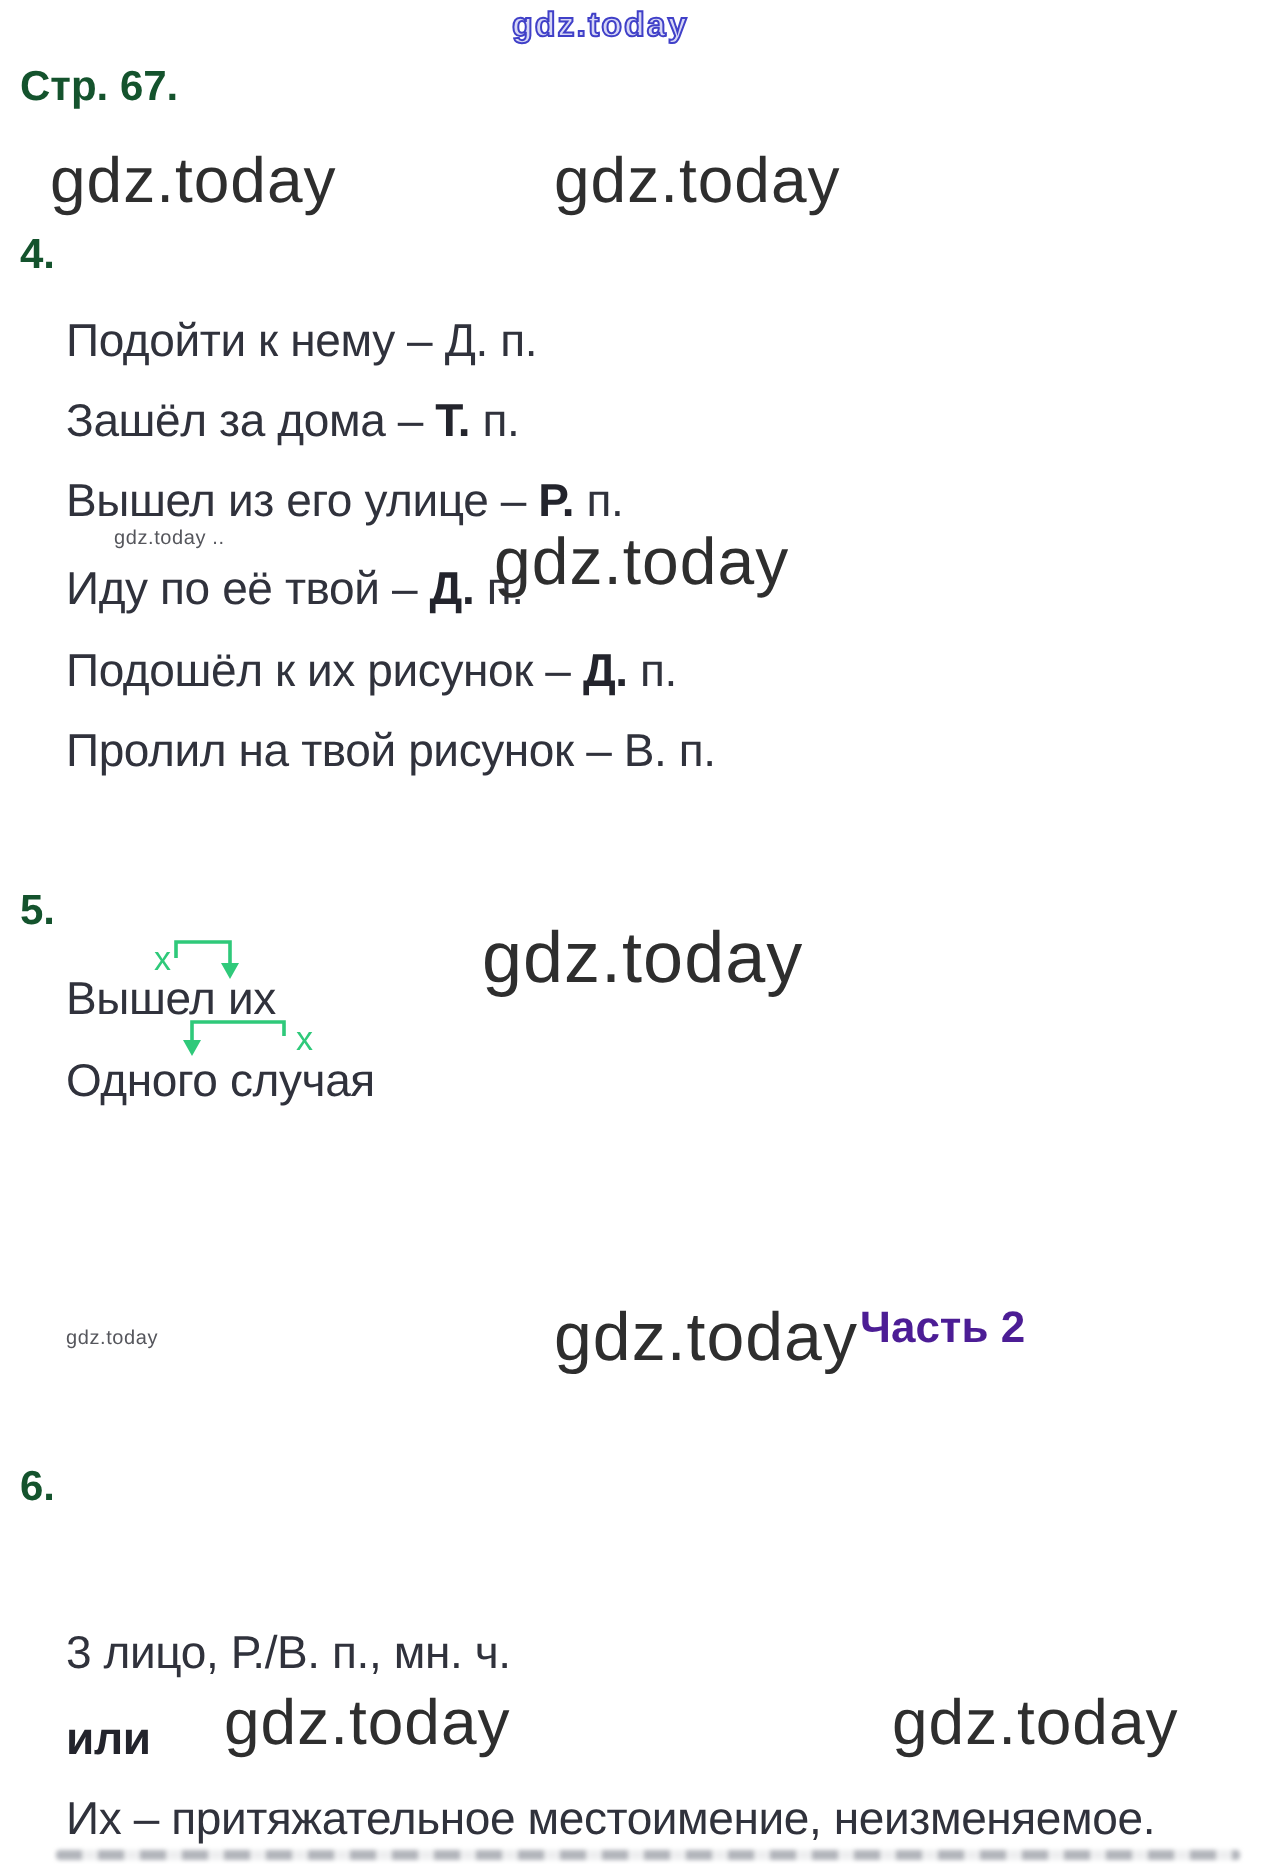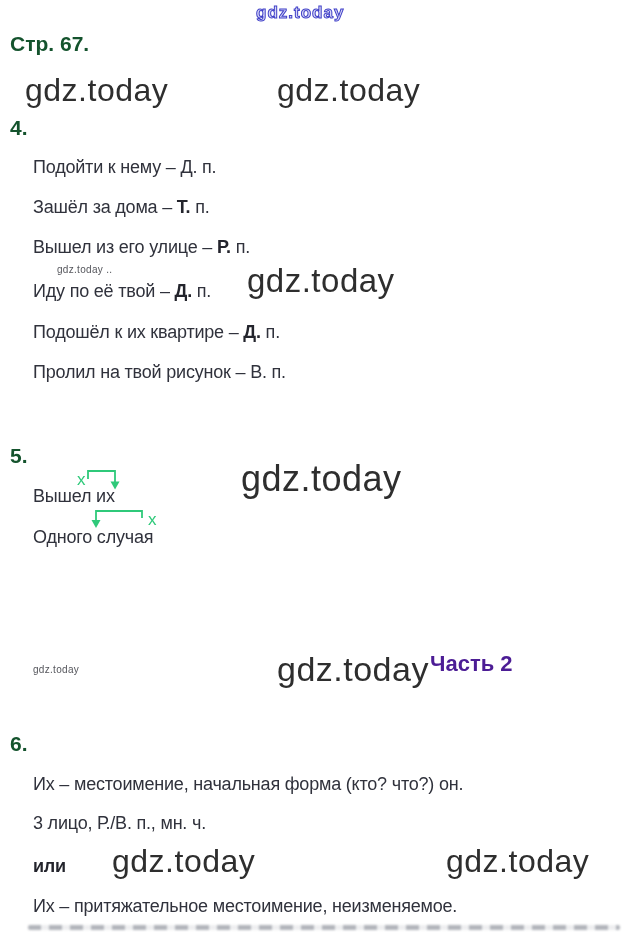--- a/index.html
+++ b/index.html
@@ -6,21 +6,21 @@
   .page{
     position:relative;
     width:634px;height:932px;
     background:#ffffff;
     overflow:hidden;
     font-family:Liberation Sans, sans-serif;
     color:#30323c;
   }
   .abs{position:absolute;white-space:nowrap;}
   
-  .t{font-size:18px;letter-spacing:-0.2px;color:#30323c;}
+  .t{font-size:23px;letter-spacing:-0.2px;color:#30323c;}
   .t b{color:#23242c;}
   
   .num{font-size:21px;font-weight:bold;color:#14532d;letter-spacing:0;}
   
   .wm{
     color:#2e2e2e;
     letter-spacing:0.5px;
     font-weight:400;
     font-size:32px;
   }
@@ -74,21 +74,21 @@
   <div class="abs t" style="left:33px;top:197px;"><span>Зашёл за дома – </span><b>Т.</b><span> п.</span></div>
 
   <div class="abs t" style="left:33px;top:237px;"><span>Вышел из его улице – </span><b>Р.</b><span> п.</span></div>
 
   <div class="abs wm-sm" style="left:57px;top:264px;">gdz.today ..</div>
 
   <div class="abs t" style="left:33px;top:281px;"><span>Иду по её твой – </span><b>Д.</b><span> п.</span></div>
 
   <div class="abs wm" style="left:247px;top:262px;font-size:33px;">gdz.today</div>
 
-  <div class="abs t" style="left:33px;top:322px;"><span>Подошёл к их квартире – </span><b>Д.</b><span> п.</span></div>
+  <div class="abs t" style="left:33px;top:322px;"><span>Подошёл к их рисунок – </span><b>Д.</b><span> п.</span></div>
 
   <div class="abs t" style="left:33px;top:362px;"><span>Пролил на твой рисунок – В. п.</span><b></b><span></span></div>
 
   <div class="abs num" style="left:10px;top:444px;">5.</div>
 
   <div class="abs wm" style="left:241px;top:458px;font-size:36px;">gdz.today</div>
 
   <div class="abs ann" style="left:77px;top:469px;">
     <span class="x" style="margin-top:2px;">х</span>
     <svg width="38" height="22" viewBox="0 0 38 22">
@@ -106,21 +106,20 @@
     <span class="x" style="margin-top:4px;">х</span>
   </div>
   <div class="abs t" style="left:33px;top:527px;">Одного случая</div>
 
   <div class="abs wm-sm" style="left:33px;top:664px;">gdz.today</div>
   <div class="abs wm" style="left:277px;top:650px;font-size:34px;">gdz.today</div>
   <div class="abs part-label" style="left:430px;top:651px;">Часть 2</div>
 
   <div class="abs num" style="left:10px;top:732px;">6.</div>
 
-  <div class="abs t" style="left:33px;top:774px;">Их – местоимение, начальная форма (кто? что?) он.</div>
   <div class="abs t" style="left:33px;top:813px;">3 лицо, Р./В. п., мн. ч.</div>
 
   <div class="abs t" style="left:33px;top:856px;font-weight:bold;color:#23242c;">или</div>
   <div class="abs wm" style="left:112px;top:843px;">gdz.today</div>
   <div class="abs wm" style="left:446px;top:843px;">gdz.today</div>
 
   <div class="abs t" style="left:33px;top:896px;">Их – притяжательное местоимение, неизменяемое.</div>
 
   <div class="cutoff"></div>
 

